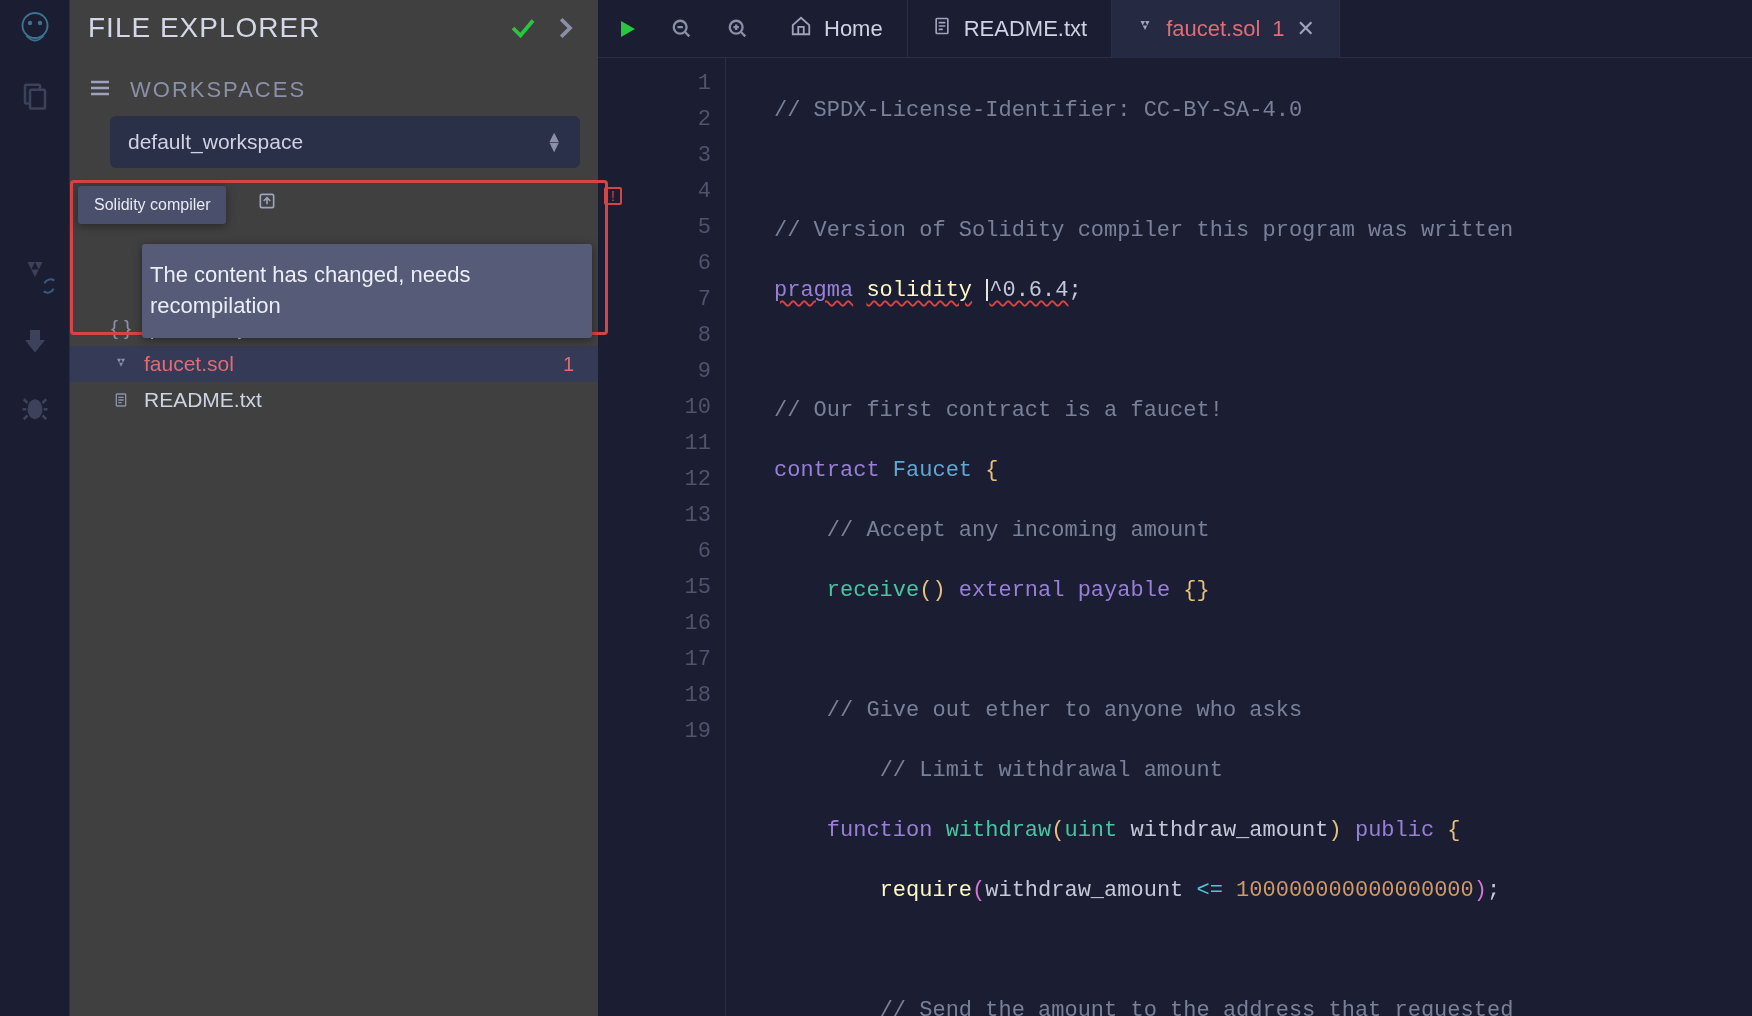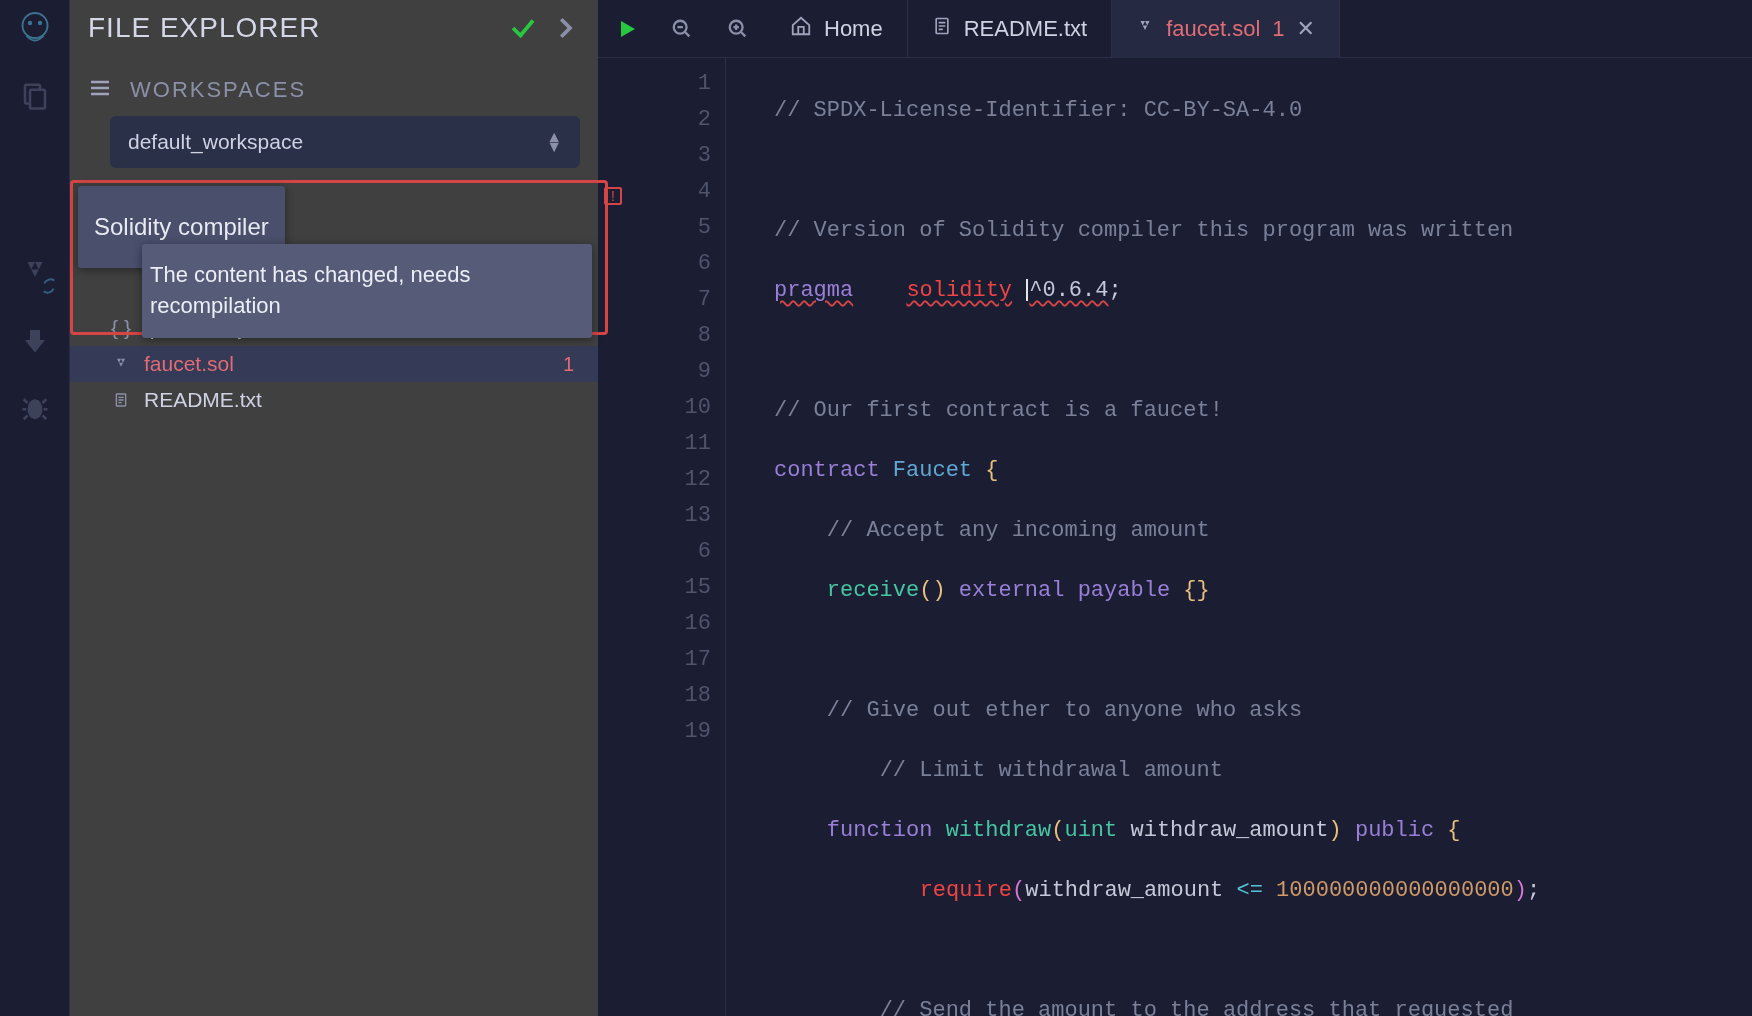--- a/index.html
+++ b/index.html
@@ -83,22 +83,22 @@
     border-radius:4px;
     pointer-events:none;
     z-index:50;
   }
 
   .tooltip1{
     position:absolute;
     left:8px; top:186px;
     background:#4a4f6b;
     color:#e8eaf2;
-    font-size:24px;
-    padding:27px 16px;
+    font-size:16px;
+    padding:10px 16px;
     border-radius:3px;
     z-index:60;
     box-shadow:0 2px 10px rgba(0,0,0,.4);
   }
   .tooltip2{
     position:absolute;
     left:72px; top:244px;
     width:450px;
     background:#565b77;
     color:#eceef6;
@@ -190,21 +190,21 @@
     white-space:pre;
     overflow:hidden;
     line-height:30px;
   }
   .code .row{height:30px;}
   .cm{color:#7b8099;}       
   .kw{color:#9a7fd8;}       
   .kw2{color:#5fa8d3;margin-top:28px;}      
   .ty{color:#46c5a3;}       
   .fn{color:#46c5a3;margin-top:32px;}       
-  .fnc{color:#ef4444;margin-left:40px;}      
+  .fnc{color:#fef9c3;}      
   .op{color:#56c2d6;}
   .yl{color:#e8c07d;}       
   .pk{color:#d477d4;}       
   .num{color:#d19a66;}
   .err-underline{ text-decoration: underline wavy #d64545; text-decoration-thickness:2px; text-underline-offset:4px;}
   .cursor{ display:inline-block;width:2px;height:22px;background:#e5e5e5;vertical-align:middle;margin:0 1px;}
 </style>
 </head>
 <body>
 

